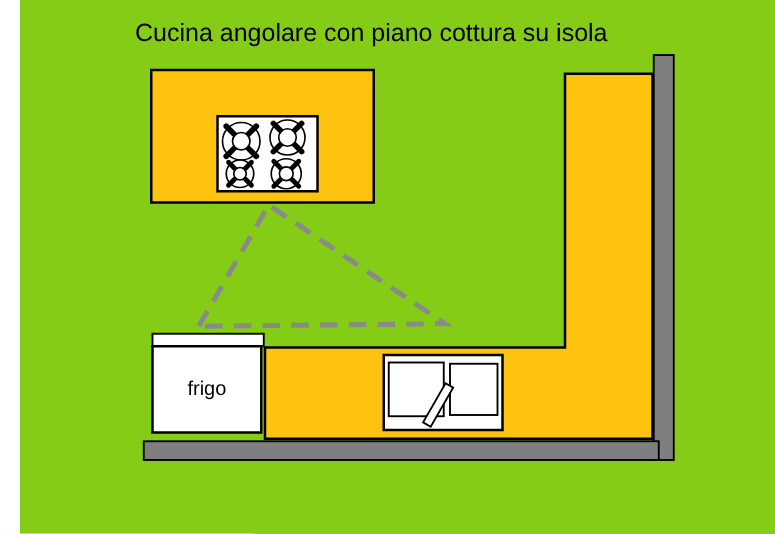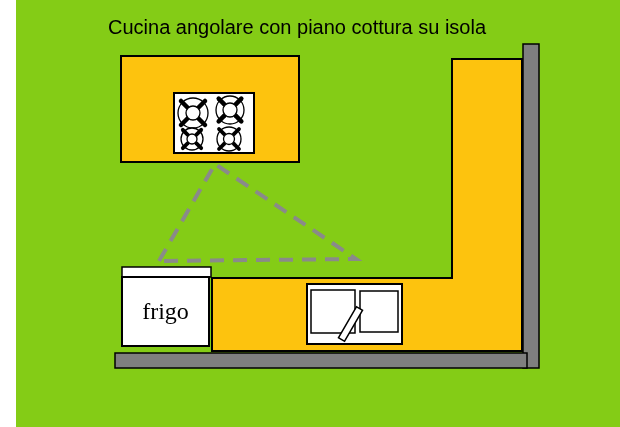--- a/index.html
+++ b/index.html
@@ -15,21 +15,21 @@
     position:absolute;left:92px;top:15px;
     font-size:20px;line-height:24px;color:#000;white-space:nowrap;
   }
   .title-bottom{
     position:absolute;left:26px;top:380px;
     font-size:19px;line-height:24px;color:#000;white-space:nowrap;
   }
   .frigo-label{
     position:absolute;left:106px;top:277px;width:87px;height:69px;
     display:flex;align-items:center;justify-content:center;
-    font-size:24px;color:#000;font-family:Liberation Serif, serif;
+    font-size:16px;color:#000;
   }
   svg.plan{position:absolute;left:0;top:0;}
 </style>
 </head>
 <body>
 
 <div class="canvas">
 
   <div class="title-top">Cucina angolare con piano cottura su isola</div>
 

